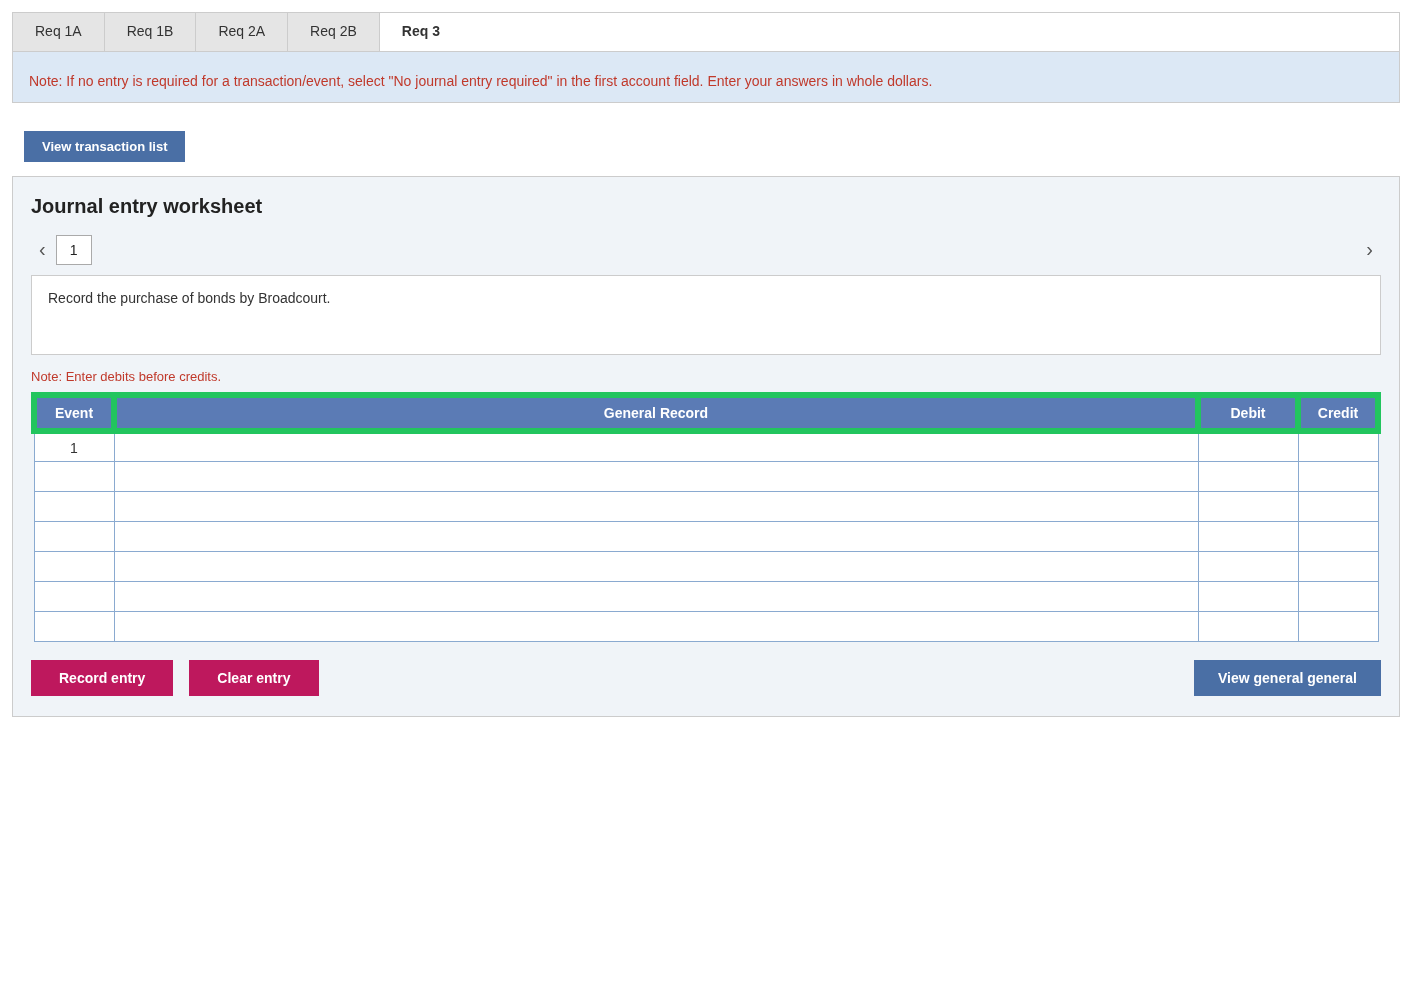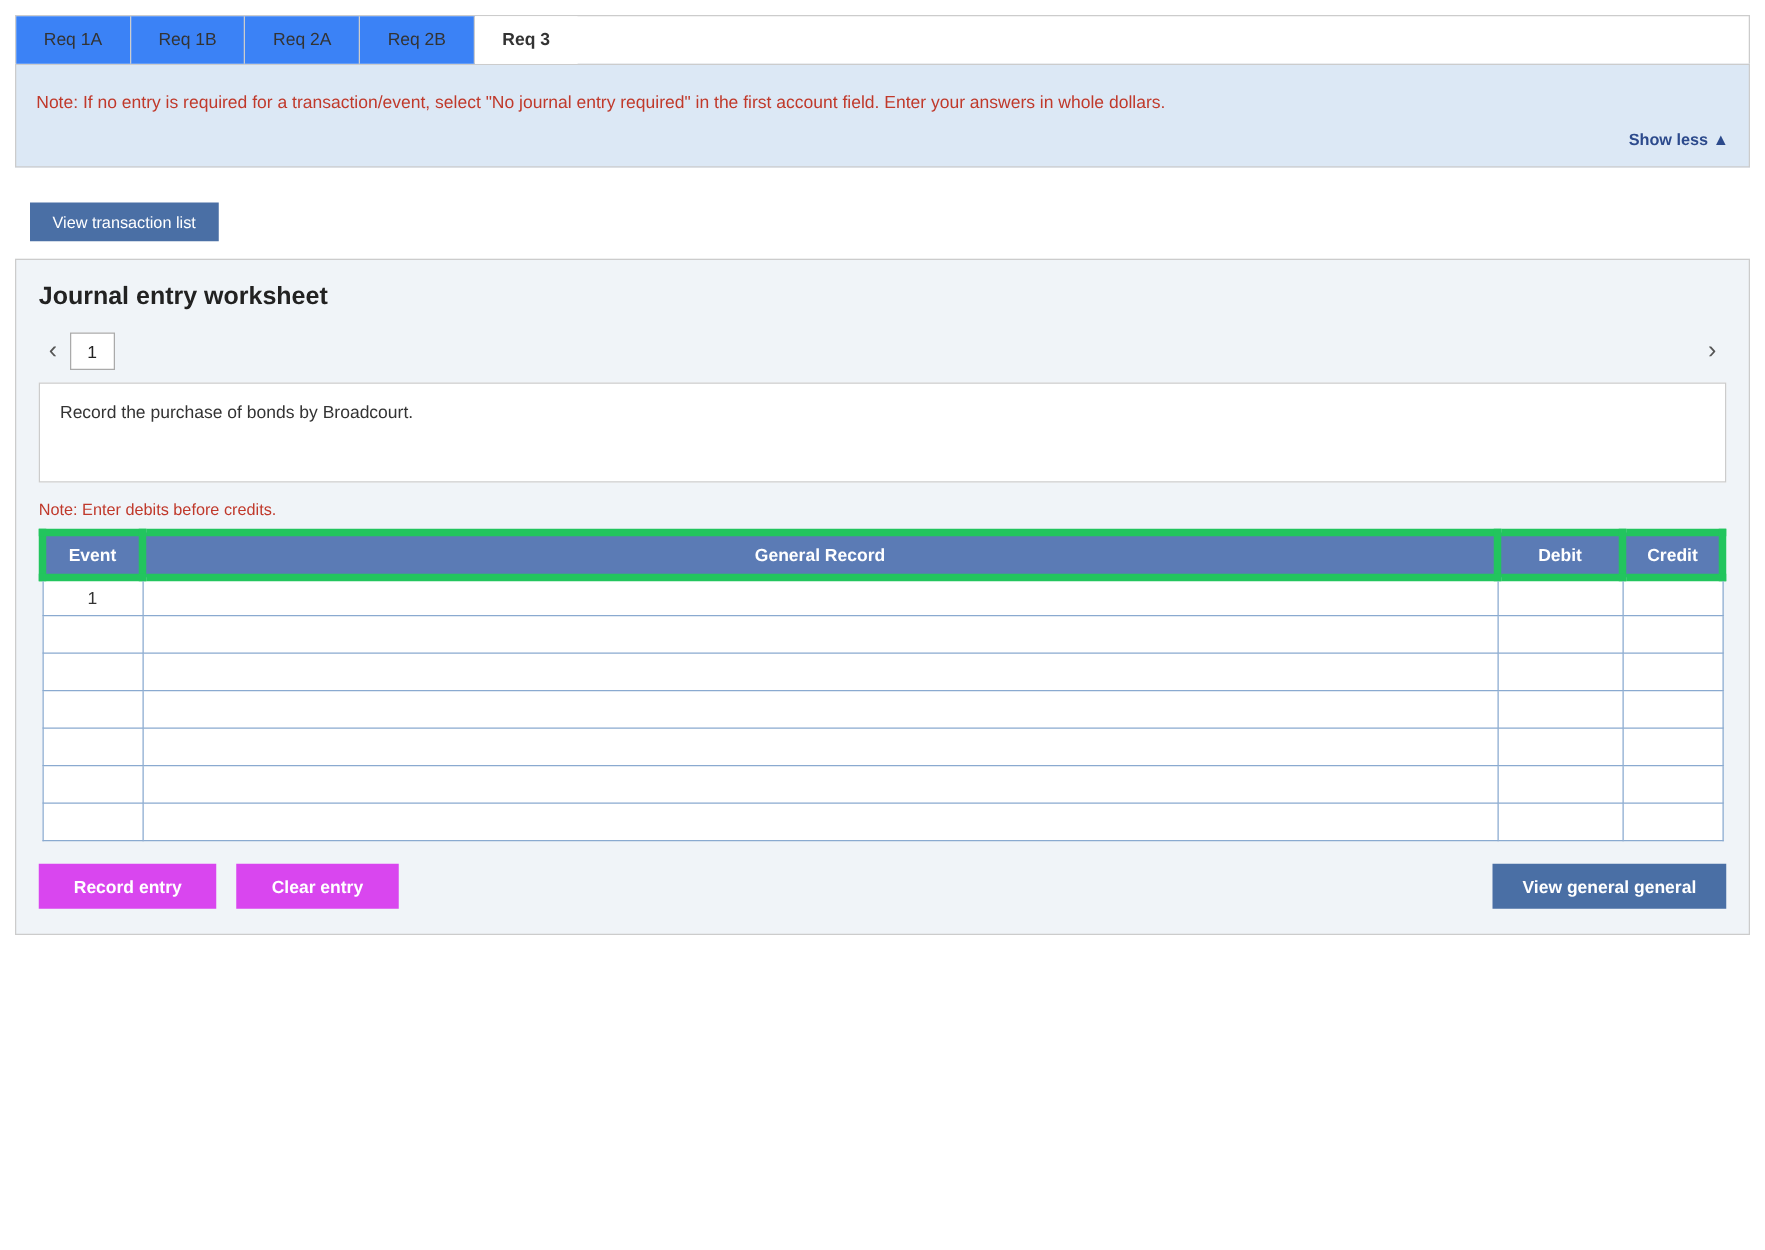--- a/index.html
+++ b/index.html
@@ -17,21 +17,21 @@
       border-bottom: none;
       background: #fff;
       margin: 12px 12px 0 12px;
     }
     .tab {
       padding: 10px 22px;
       border-right: 1px solid #ccc;
       cursor: pointer;
       font-size: 14px;
       color: #333;
-      background: #3b82f6;
+      background: #e5e5e5;
       user-select: none;
     }
     .tab:last-child { border-right: none; }
     .tab.active {
       background: #fff;
       font-weight: bold;
       border-bottom: 2px solid #fff;
     }
 
     
@@ -65,21 +65,21 @@
 
     
     .btn-transaction-list {
       display: inline-block;
       background: #4a6fa5;
       color: #fff;
       padding: 8px 18px;
       border: none;
       cursor: pointer;
       font-size: 13px;
-      font-weight: normal;
+      font-weight: bold;
       margin: 14px 12px;
     }
 
     
     .worksheet-container {
       margin: 0 12px 20px 12px;
       background: #f0f4f8;
       border: 1px solid #ccc;
       padding: 18px 18px 20px 18px;
     }
@@ -182,21 +182,21 @@
     .col-credit { width: 80px; }
 
     
     .buttons-row {
       display: flex;
       align-items: center;
       gap: 0;
       margin-top: 4px;
     }
     .btn-action {
-      background: #d946ef;
+      background: #be185d;
       color: #fff;
       border: none;
       padding: 10px 28px;
       font-size: 14px;
       font-weight: bold;
       cursor: pointer;
       margin-right: 16px;
     }
     .btn-view-journal {
       background: #4a6fa5;
@@ -215,23 +215,20 @@
 <div class="tabs-bar">
 <div class="tab">Req 1A</div>
     <div class="tab">Req 1B</div>
     <div class="tab">Req 2A</div>
     <div class="tab">Req 2B</div>
     <div class="tab active">Req 3</div>
   </div>
 
 <div class="instruction-box">
   <div class="note-text">Note: If no entry is required for a transaction/event, select "No journal entry required" in the first account field. Enter your answers in whole dollars.</div>
-  <div class="show-less">
-    <a>Show less ▲</a>
-  </div>
 </div>
 
 <div style="margin: 14px 12px 0 12px;">
   <button class="btn-transaction-list">View transaction list</button>
 </div>
 
 <div class="worksheet-container">
   <div class="worksheet-title">Journal entry worksheet</div>
 
   <div class="nav-row">

